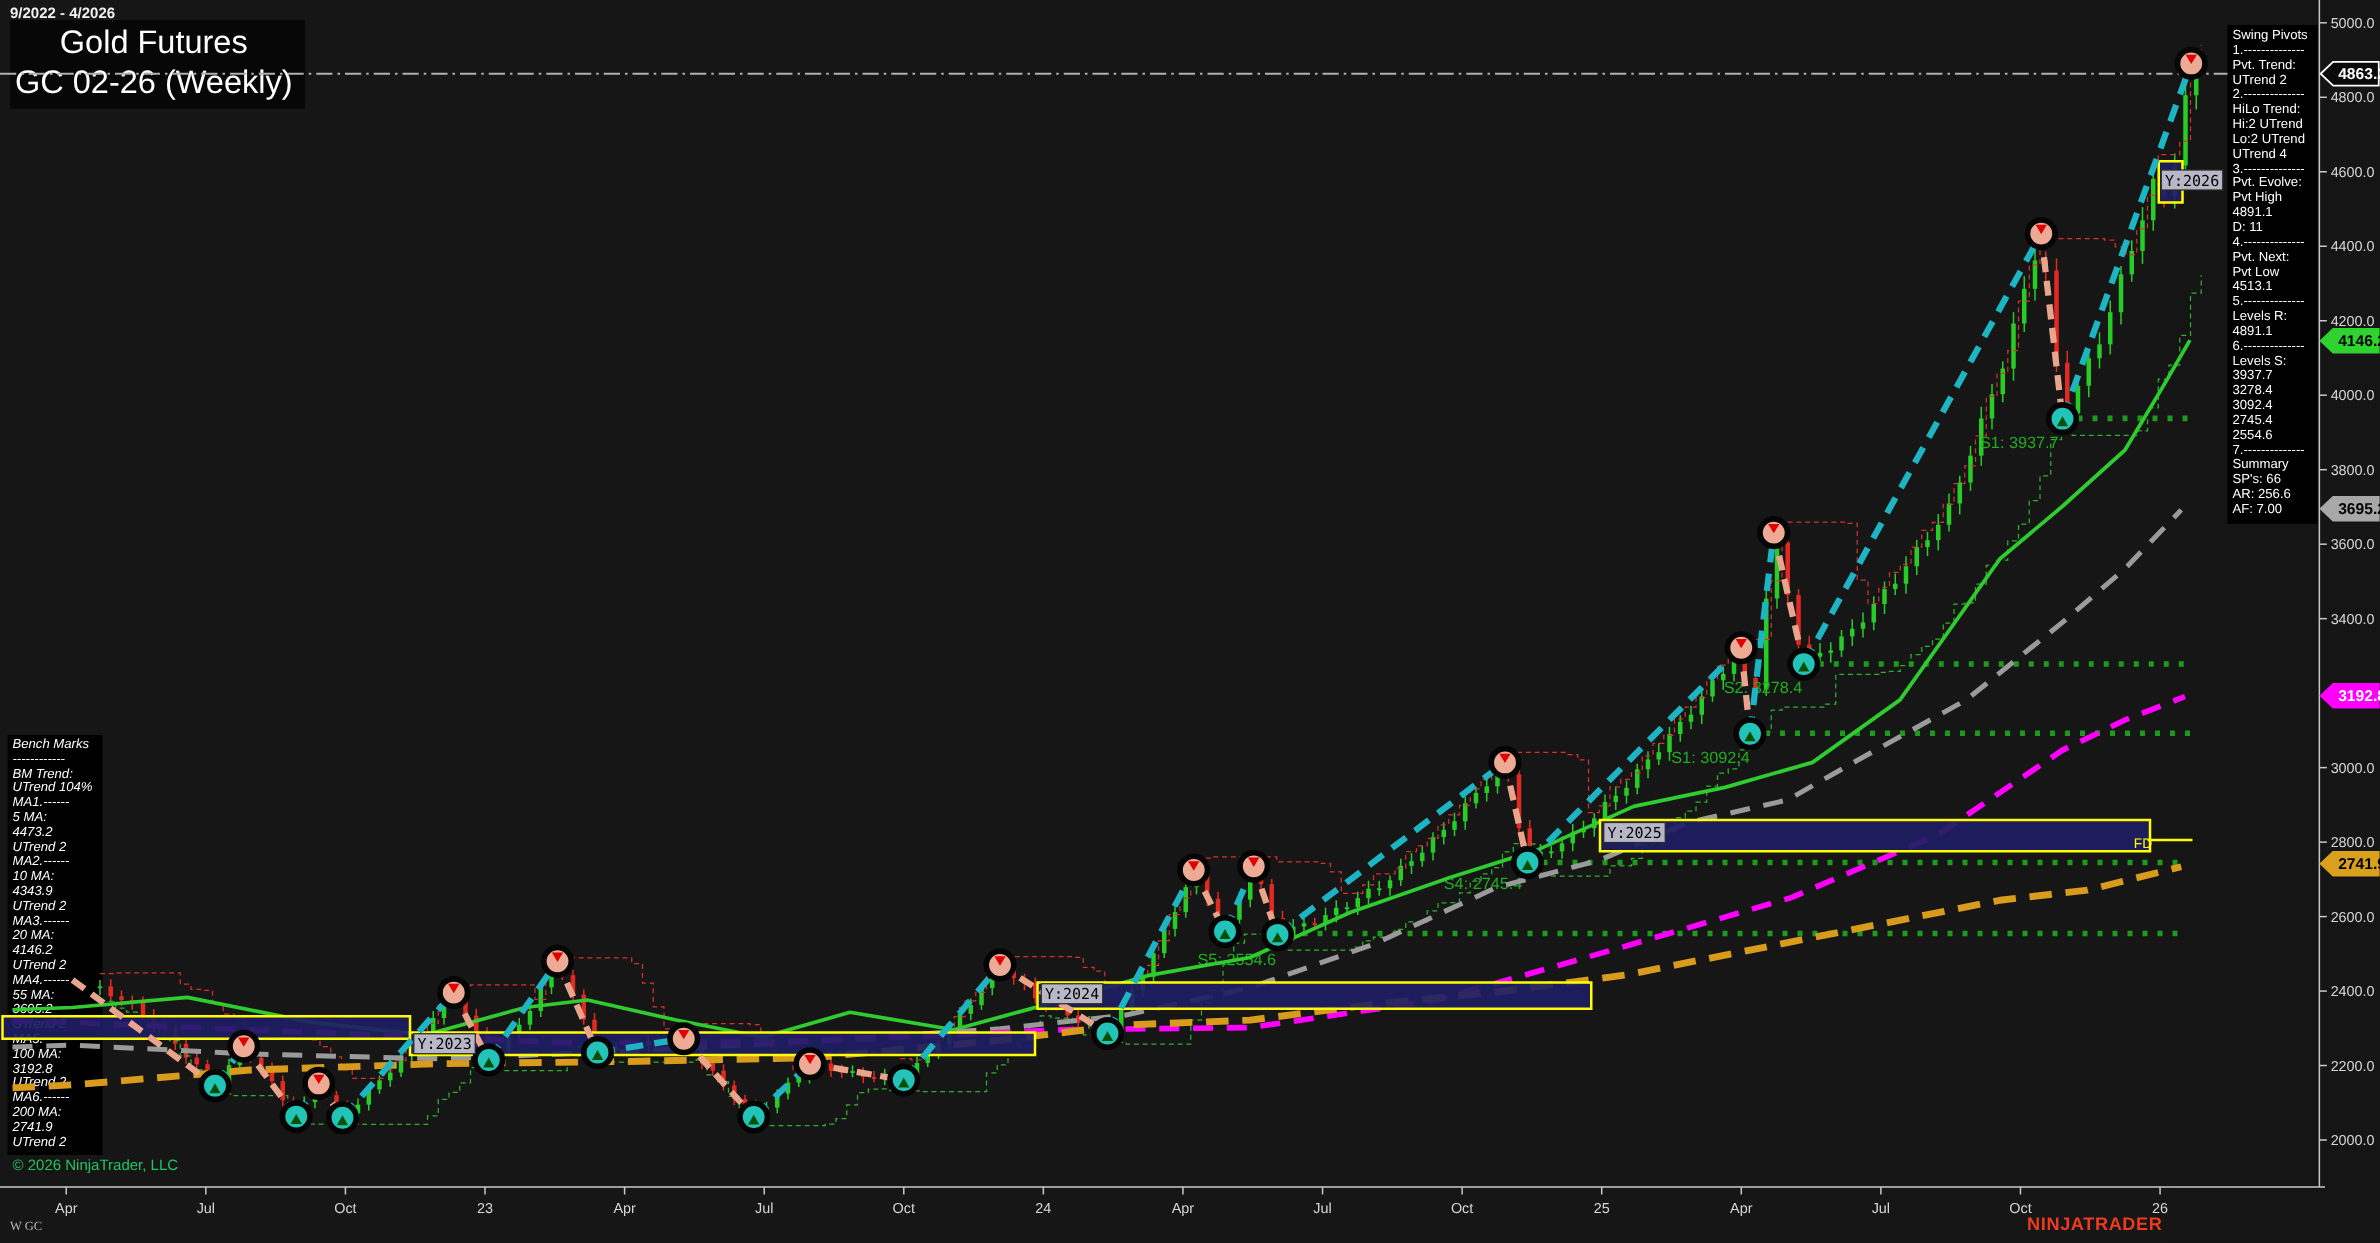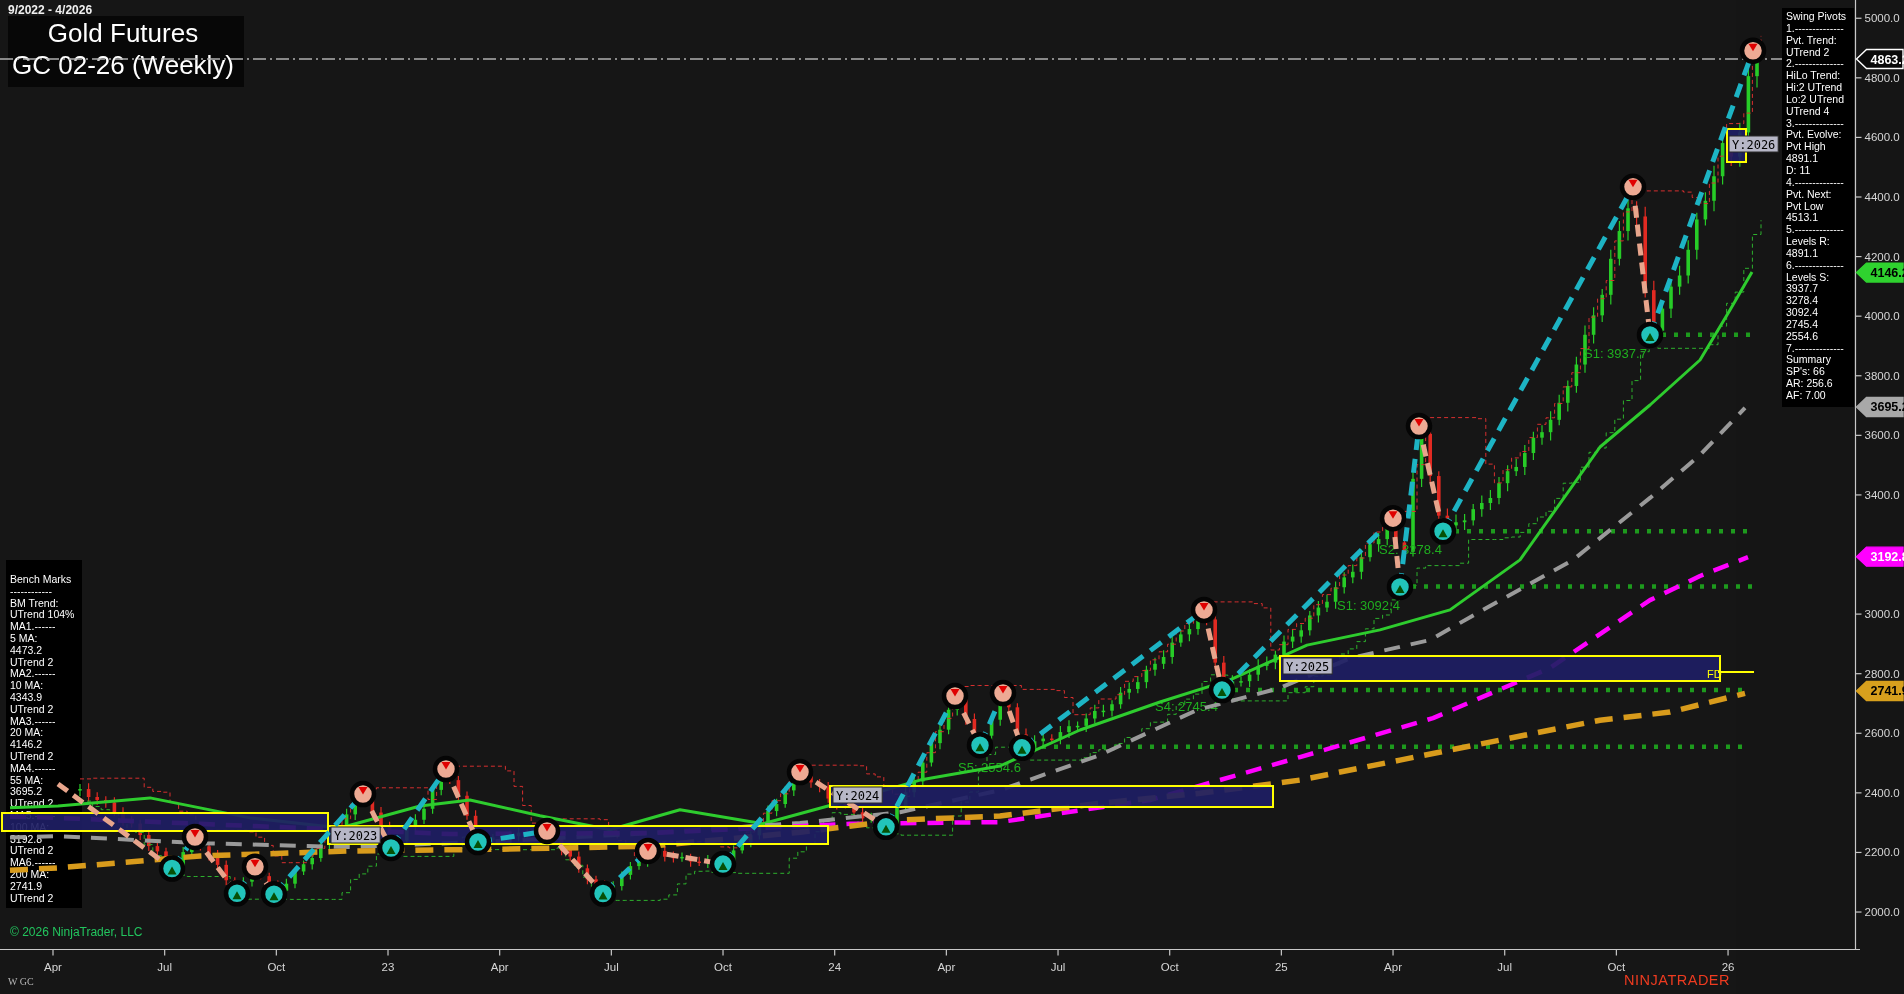--- a/index.html
+++ b/index.html
@@ -4,26 +4,26 @@
 <style>
   html,body{margin:0;padding:0;background:#151515;width:1904px;height:994px;overflow:hidden;
     font-family:"Liberation Sans",sans-serif;}
   #stage{position:relative;width:1736px;height:994px;background:#161616;}
   #chart-svg{position:absolute;left:0;top:0;z-index:2;}
   .panel{position:absolute;background:#000;color:#fff;white-space:pre;}
   #title-box{position:absolute;left:8px;top:16px;z-index:1;background:#070707;color:#fff;
     padding:2px 10px 6px 4px;line-height:1.22;text-align:center;}
   #title-box .t1,#title-box .t2{font-size:26px;}
   #range-label{position:absolute;left:8px;top:3px;z-index:1;color:#f0f0f0;font-size:12px;font-weight:bold;}
-  #bench-panel{left:6px;top:560px;width:72px;z-index:1;font-size:10.5px;line-height:11.8px;padding:14px 0 4px 4px;}
-  #swing-panel{left:1782px;top:8px;width:68px;z-index:3;font-size:10.5px;line-height:11.85px;padding:3px 0 5px 4px;}
+  #bench-panel{left:6px;top:588px;width:72px;z-index:1;font-size:10.5px;line-height:11.8px;padding:2px 0 4px 4px;font-style:italic;}
+  #swing-panel{left:1782px;top:20px;width:68px;z-index:3;font-size:10.5px;line-height:11.85px;padding:3px 0 5px 4px;}
   #footer-copyright{position:absolute;left:10px;top:925px;z-index:3;color:#22c55e;font-size:12px;}
   #instrument-tag{position:absolute;left:8px;top:976px;z-index:3;color:#b5b5b5;font-size:10px;font-family:Liberation Serif, serif;}
   #brand-logo{position:absolute;right:6px;top:972px;z-index:3;color:#ee3b20;font-size:14.5px;
-    font-weight:400;letter-spacing:0.5px;}
+    font-weight:700;letter-spacing:0.5px;}
 </style>
 </head>
 <body>
 <div id="stage">
 
   <div id="range-label">9/2022 - 4/2026</div>
   <div id="title-box">
     <div class="t1">Gold Futures</div>
     <div class="t2">GC 02-26 (Weekly)</div>
   </div>

